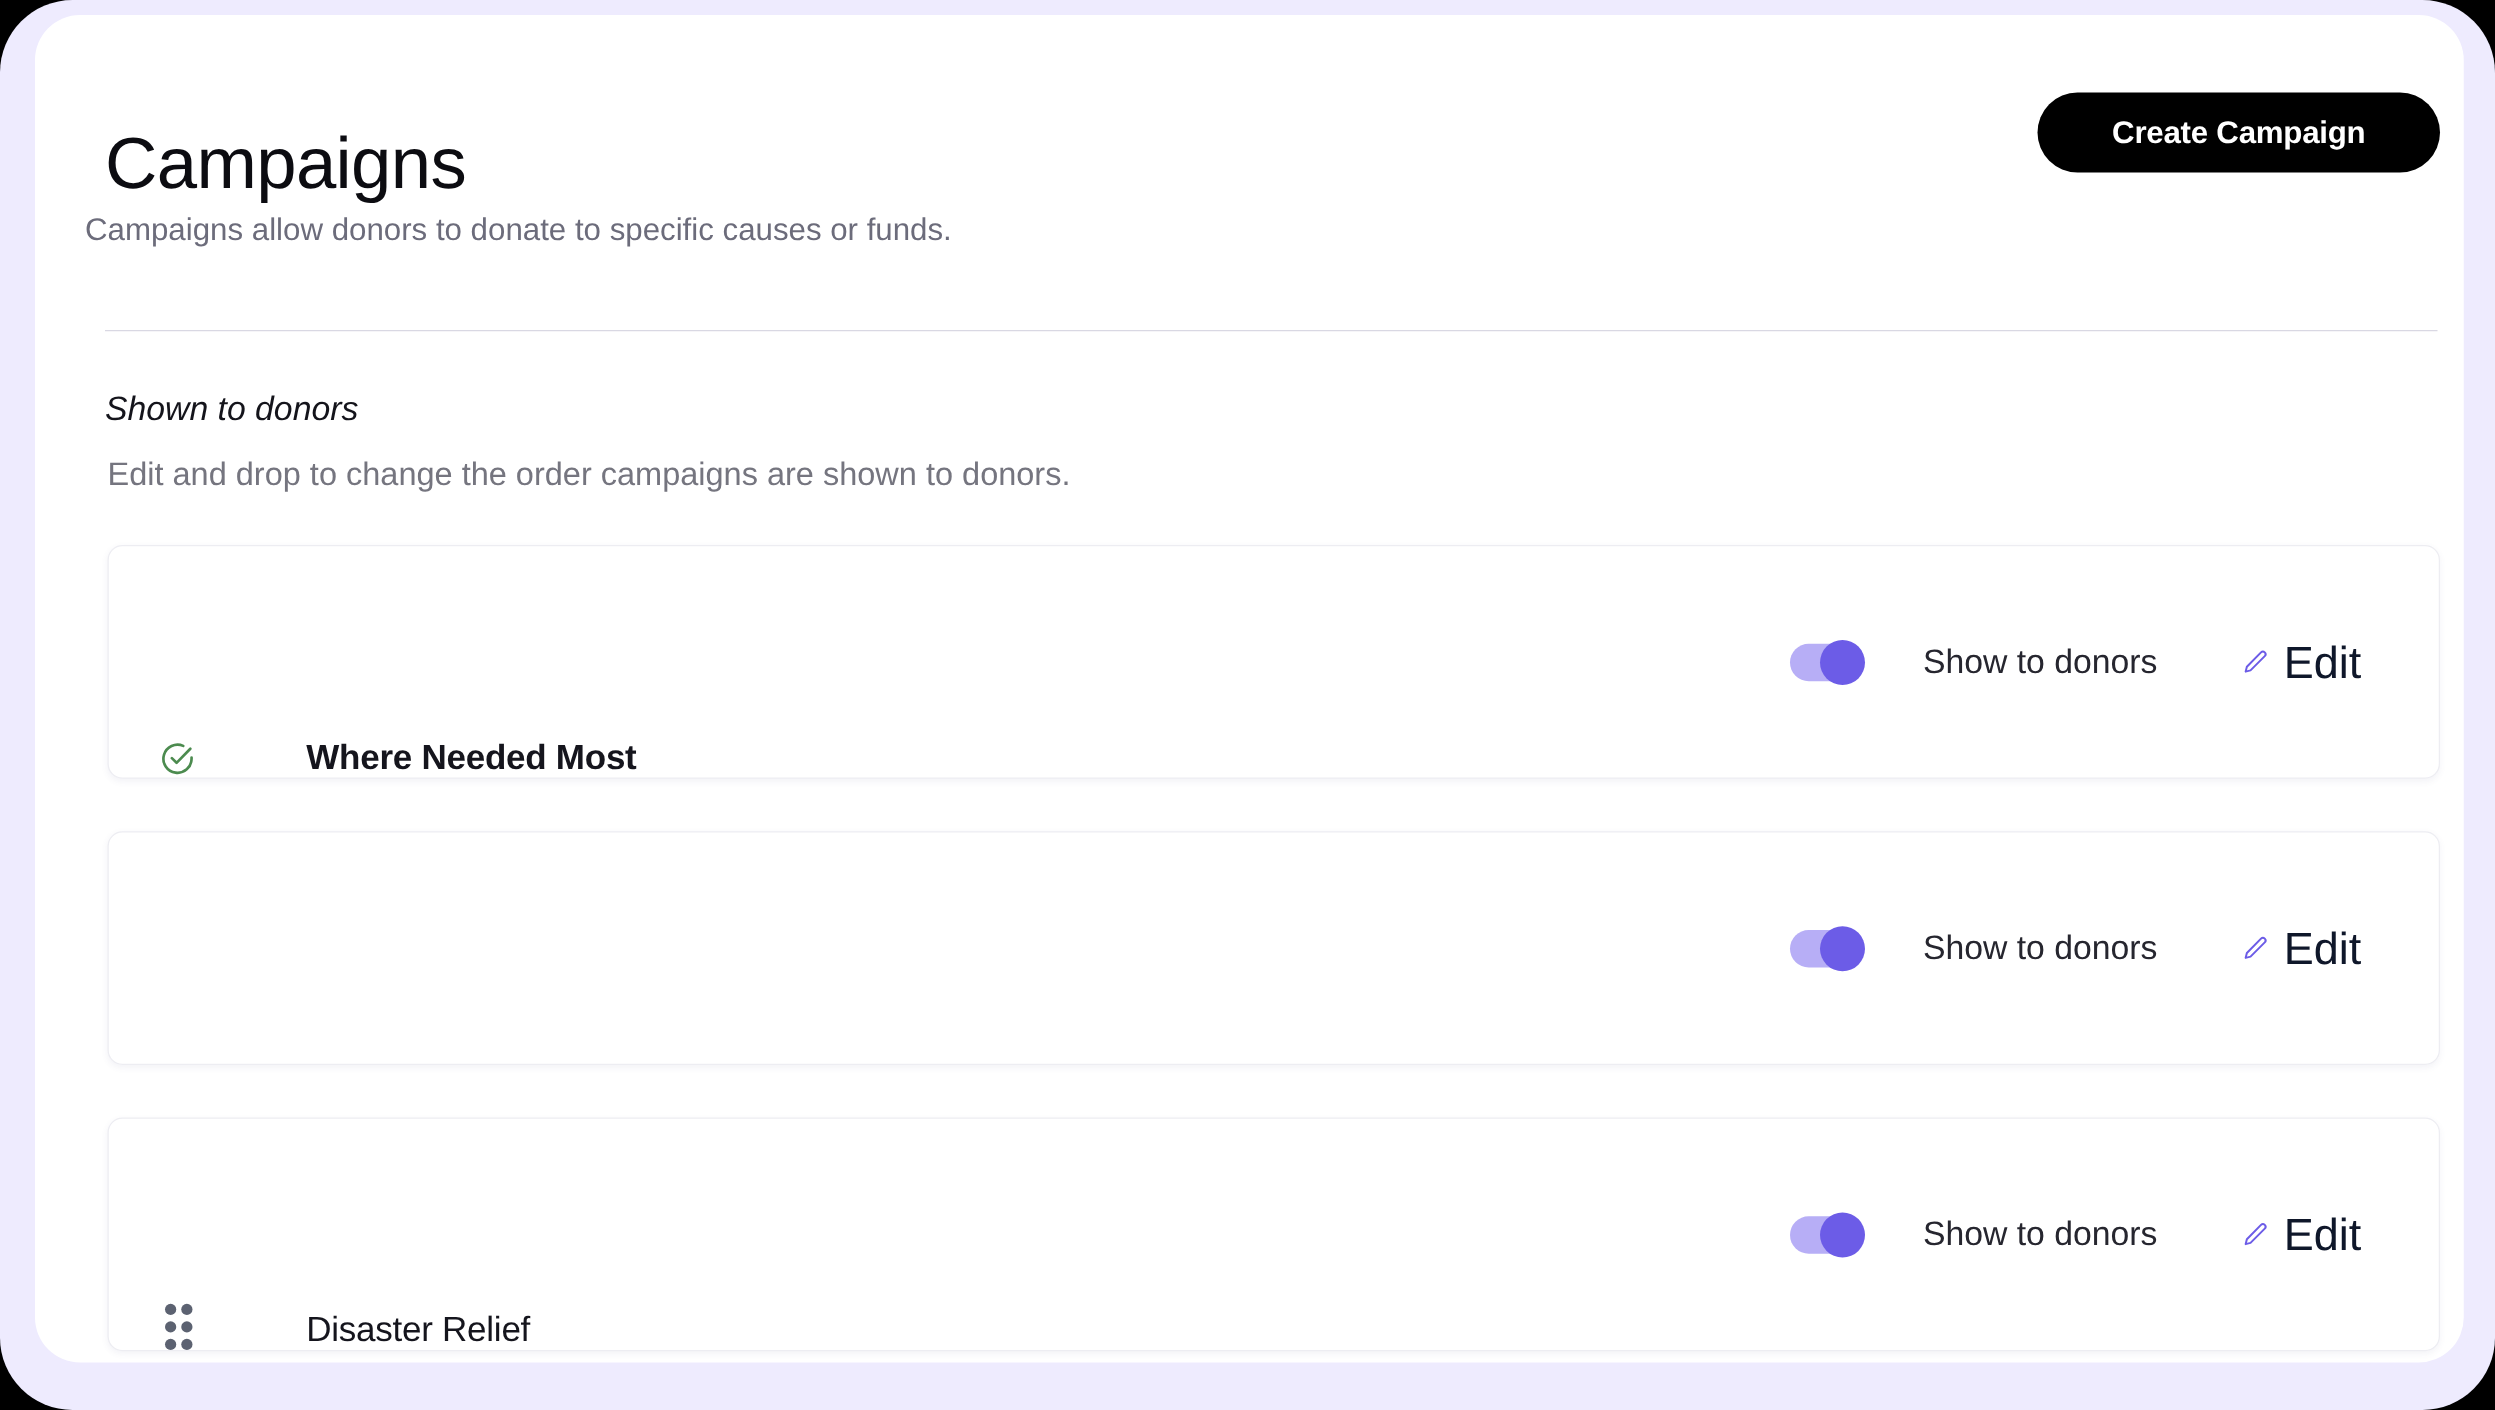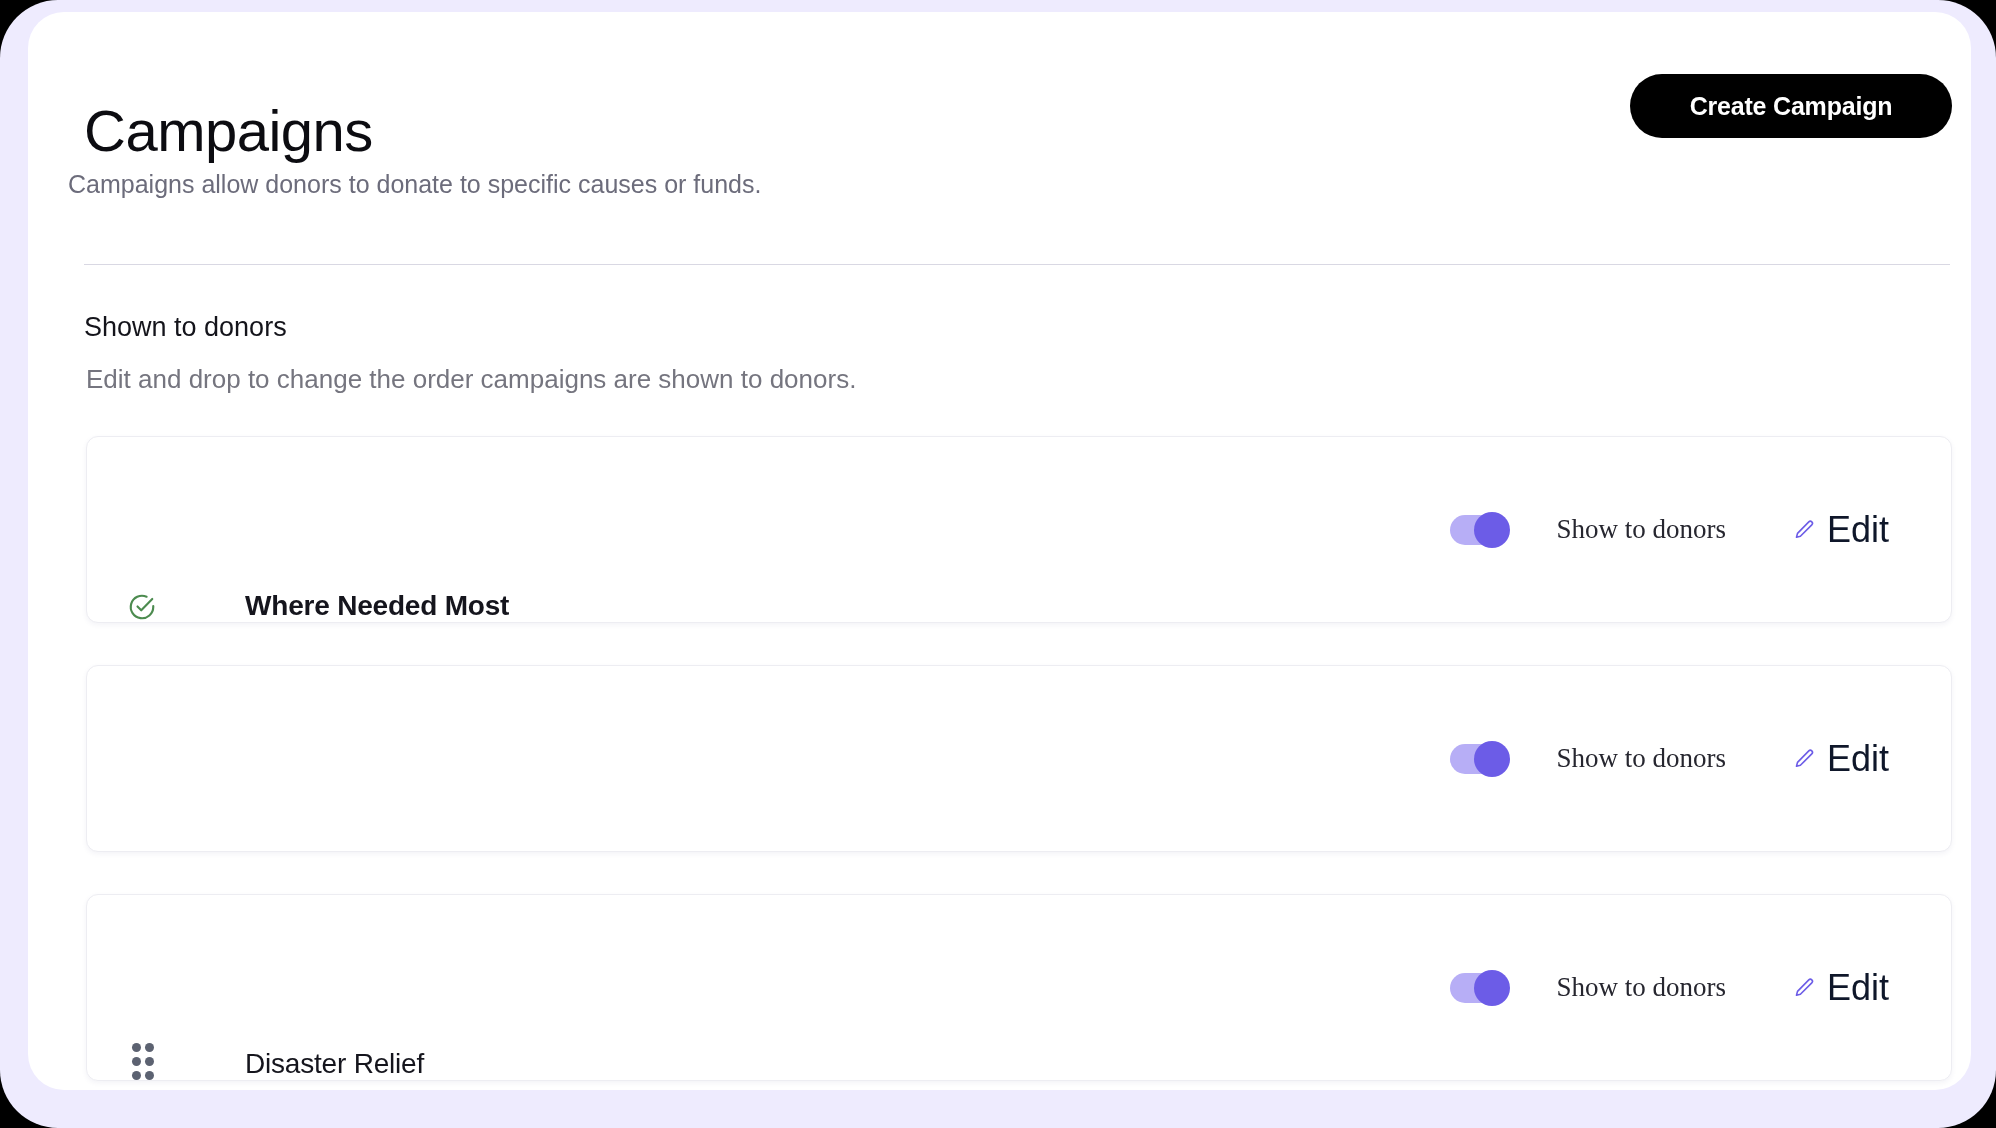--- a/index.html
+++ b/index.html
@@ -93,20 +93,21 @@
 
   
   .section-title {
     position: absolute;
     left: 56px;
     top: 300px;
     font-size: 27px;
     font-weight: 400;
     color: #14141B;
     white-space: nowrap;
+    font-style: italic;
   }
   .section-sub {
     position: absolute;
     left: 58px;
     top: 352px;
     font-size: 26px;
     font-weight: 400;
     color: #75757F;
     white-space: nowrap;
   }
@@ -203,21 +204,20 @@
     border-radius: 50%;
     background: #6C5CE7;
   }
 
   .toggle-label {
     font-size: 27px;
     font-weight: 400;
     color: #26262F;
     margin-left: 52px;
     white-space: nowrap;
-    font-family: Liberation Serif, serif;
   }
 
   .edit-link {
     display: flex;
     align-items: center;
     margin-left: 66px;
     color: #6C5CE7;
     text-decoration: none;
     cursor: pointer;
     white-space: nowrap;

